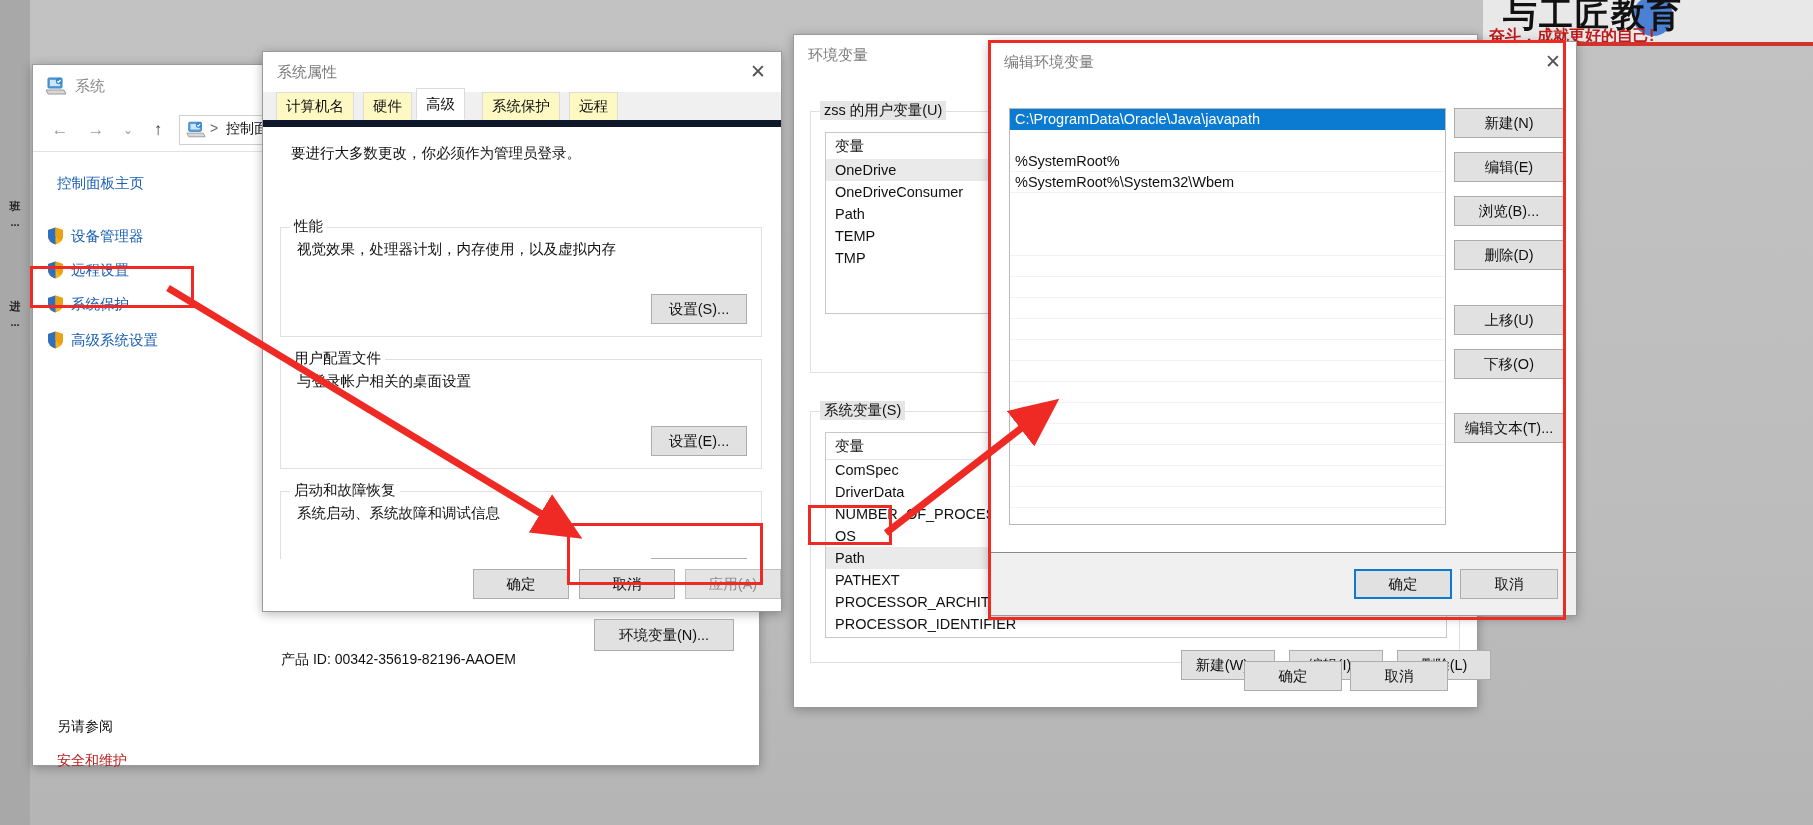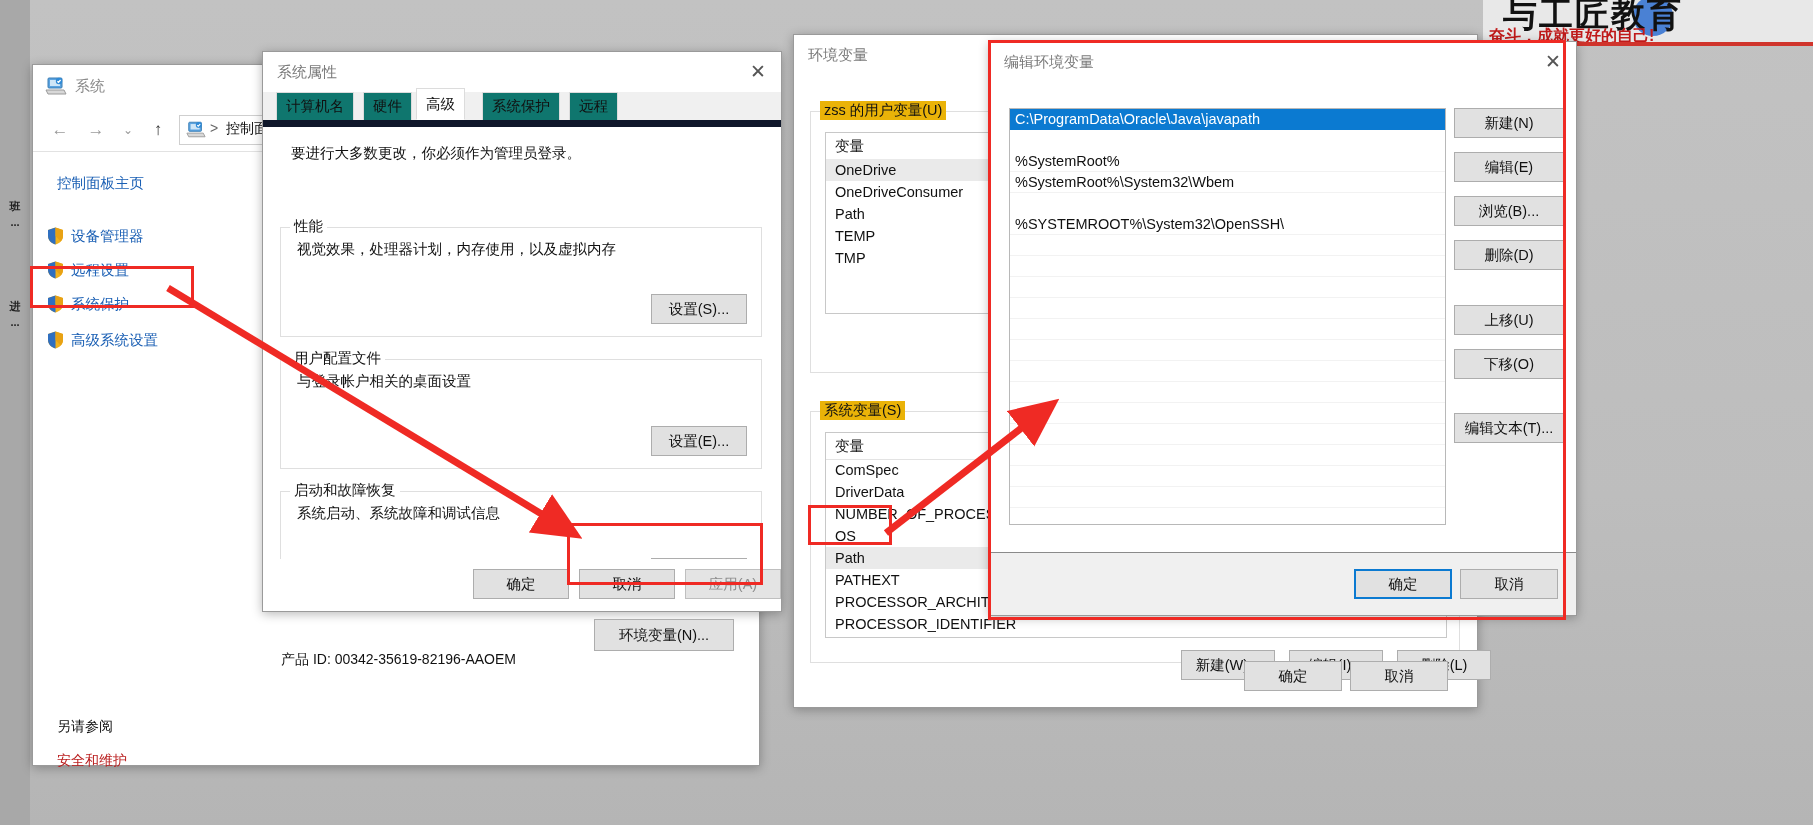--- a/index.html
+++ b/index.html
@@ -58,42 +58,42 @@
   .shield{position:absolute;left:-24px;top:3px;width:17px;height:18px;}
   .side-foot{position:absolute;left:60px;font-size:14px;}
   .side-foot.lbl{color:#111;}
   .side-foot.lnk{color:#b91c1c;}
 
   
   #sysprop{left:262px;top:51px;width:518px;height:559px;background:#fff;}
   #sysprop .tabbar{position:absolute;left:0;top:40px;right:0;height:28px;background:#f0f0f0;
        border-bottom:1px solid #dcdcdc;}
   .tab{position:absolute;top:0;height:28px;line-height:27px;padding:0 9px;font-size:14.5px;
-       color:#111;background:#0f766e;border:1px solid #dcdcdc;border-bottom:none;
+       color:#111;background:#fef9c3;border:1px solid #dcdcdc;border-bottom:none;
        box-sizing:border-box;white-space:nowrap;}
   .tab.sel{background:#fff;top:-4px;height:32px;line-height:31px;border-bottom:1px solid #fff;z-index:3;}
   #sysprop .pane{position:absolute;left:0;top:68px;right:0;bottom:52px;background:#fff;
        border-top:7px solid #0f172a;}
   .pane-note{position:absolute;left:28px;top:17px;font-size:14.5px;color:#111;}
   .gbox{position:absolute;left:17px;right:19px;border:1px solid #dfdfdf;}
   .gbox .cap{position:absolute;left:9px;top:-11px;background:#fff;padding:0 4px;font-size:14.5px;color:#111;}
   .gbox .desc{position:absolute;left:16px;top:12px;font-size:14.5px;color:#111;}
   .btn{background:#e1e1e1;border:1px solid #adadad;font-size:14.5px;color:#111;
        font-family:"Liberation Sans","DejaVu Sans",sans-serif;text-align:center;box-sizing:border-box;}
   .btn.dis{color:#8d8d8d;background:#e4e4e4;border-color:#bfbfbf;}
   .gbtn{position:absolute;width:96px;height:30px;line-height:28px;}
   #sysprop .footbar{position:absolute;left:0;right:0;bottom:0;height:52px;background:#fff;}
   .fbtn{position:absolute;width:96px;height:30px;line-height:28px;top:10px;}
   #prodid{position:absolute;left:18px;bottom:-58px;font-size:14px;color:#111;white-space:nowrap;}
 
   
   #envwin{left:793px;top:34px;width:683px;height:672px;background:#fff;}
   #envwin .pane{position:absolute;left:0;top:40px;right:0;bottom:0;background:#fff;}
   .evbox{position:absolute;border:1px solid #dfdfdf;}
-  .evbox>.cap{position:absolute;left:9px;top:-11px;background:#eab308;padding:0 4px;
+  .evbox>.cap{position:absolute;left:9px;top:-11px;background:#e5e5e5;padding:0 4px;
        font-size:14.5px;color:#111;white-space:nowrap;}
   .lview{position:absolute;border:1px solid #c8c8c8;background:#fff;overflow:hidden;}
   .lv-head{position:absolute;left:0;top:0;right:0;height:26px;border-bottom:1px solid #e3e3e3;
        font-size:14.5px;color:#111;}
   .lv-head span{position:absolute;top:4px;}
   .lv-row{position:absolute;left:0;right:0;height:22px;line-height:22px;font-size:14.5px;
        color:#111;padding-left:9px;box-sizing:border-box;white-space:nowrap;overflow:hidden;}
   .lv-row.sel{background:#eaeaea;}
   .ev-actions{position:absolute;}
   .ev-actions .btn{position:absolute;width:94px;height:30px;line-height:28px;margin-left:48px;}
@@ -335,21 +335,20 @@
   <div class="win-title">
     <span>编辑环境变量</span>
     <span class="win-close">✕</span>
   </div>
 
   <div class="pane">
     <div id="ed-list">
       <div class="ed-row sel" style="top:0px">C:\ProgramData\Oracle\Java\javapath</div>
       <div class="ed-row" style="top:42px">%SystemRoot%</div>
       <div class="ed-row" style="top:63px">%SystemRoot%\System32\Wbem</div>
-      <div class="ed-row" style="top:105px">%SYSTEMROOT%\System32\OpenSSH\</div>
       <div class="ed-row" style="top:126px"></div>
       <div class="ed-row" style="top:147px"></div>
       <div class="ed-row" style="top:168px"></div>
       <div class="ed-row" style="top:189px"></div>
       <div class="ed-row" style="top:210px"></div>
       <div class="ed-row" style="top:231px"></div>
       <div class="ed-row" style="top:252px"></div>
       <div class="ed-row" style="top:273px"></div>
       <div class="ed-row" style="top:294px"></div>
       <div class="ed-row" style="top:315px"></div>

